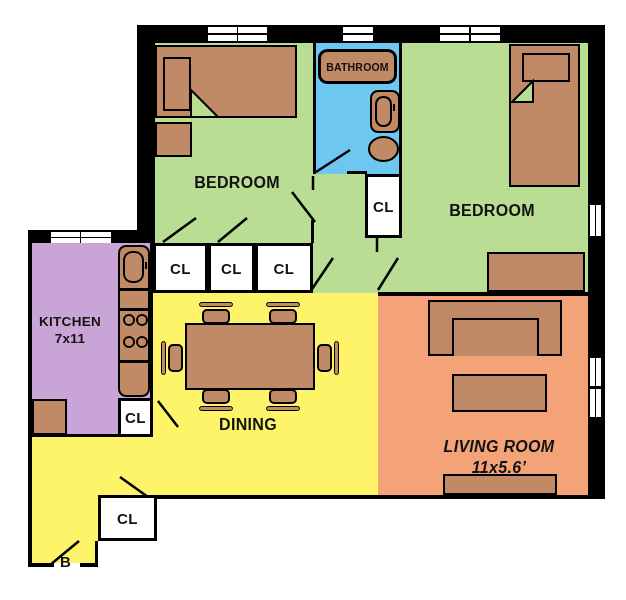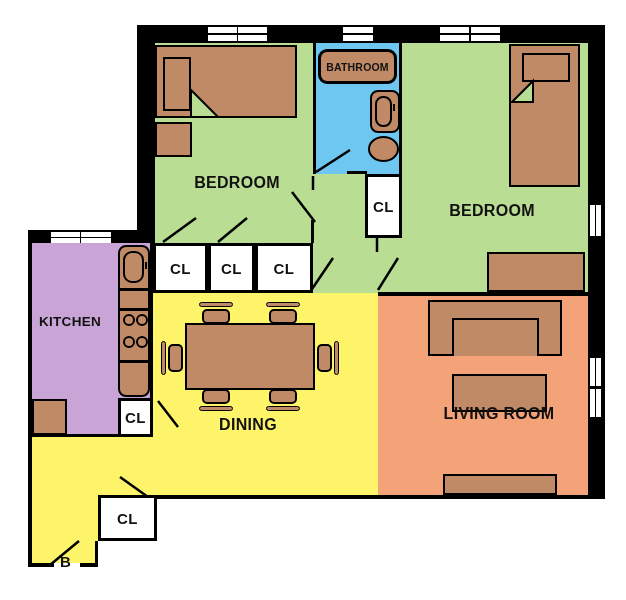--- a/index.html
+++ b/index.html
@@ -170,22 +170,24 @@
   </svg>
 
   <div class="room-label" style="left:157px;top:172px;width:160px;">
     <span>BEDROOM</span>
   </div>
   <div class="room-label" style="left:412px;top:200px;width:160px;">
     <span>BEDROOM</span>
   </div>
   <div class="room-label small-label" style="left:20px;top:313px;width:100px;">
     <span>KITCHEN</span>
+    <span>7x11</span>
   </div>
   <div class="room-label" style="left:168px;top:414px;width:160px;">
     <span>DINING</span>
   </div>
-  <div class="room-label" style="left:419px;top:403px;width:160px;">
+  <div class="room-label" style="left:419px;top:436px;width:160px;font-style:italic;">
     <span>LIVING ROOM</span>
+    <span>11x5.6’</span>
   </div>
   <div class="b-label" style="left:60px;top:553px;">B</div>
 
 </div>
 
 </body></html>

